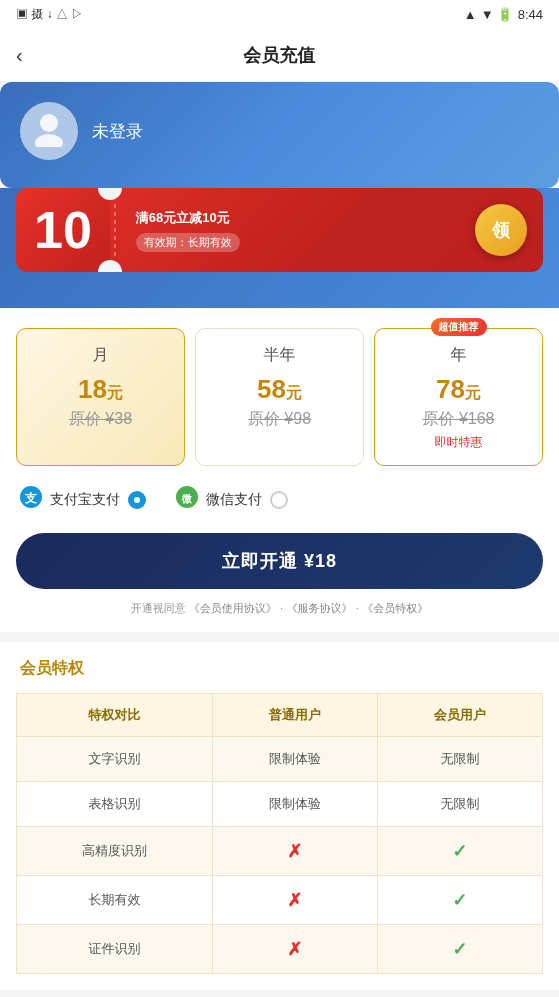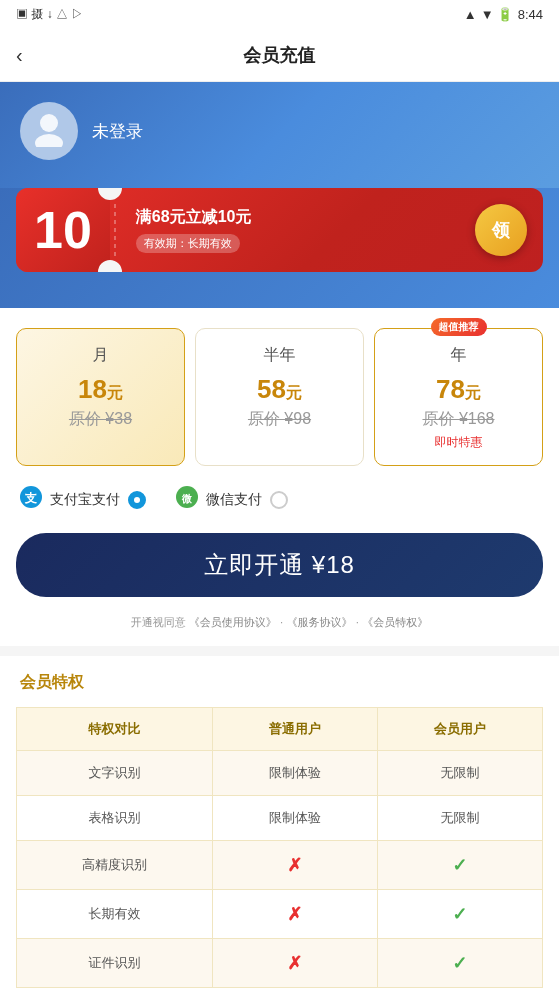--- a/index.html
+++ b/index.html
@@ -60,20 +60,21 @@
       color: #222;
     }
 
     
     .user-section {
       background: linear-gradient(135deg, #3a6dbb 0%, #4a8cdd 50%, #5b9de0 100%);
       padding: 20px 20px 28px;
       display: flex;
       align-items: center;
       gap: 14px;
+      border-radius: 12px;
     }
     .avatar-wrap {
       width: 58px;
       height: 58px;
       border-radius: 50%;
       background: #b0c8e8;
       display: flex;
       align-items: center;
       justify-content: center;
       overflow: hidden;
@@ -139,21 +140,21 @@
       width: 24px;
       height: 24px;
       border-radius: 50%;
       background: #f5f5f5;
     }
     .coupon-middle {
       flex: 1;
       padding: 12px 16px;
     }
     .coupon-title {
-      font-size: 16px;
+      font-size: 13px;
       font-weight: 700;
       color: #fff;
       margin-bottom: 6px;
     }
     .coupon-validity {
       display: inline-block;
       background: rgba(255,255,255,0.25);
       color: #fff;
       font-size: 11px;
       padding: 2px 8px;
@@ -288,27 +289,27 @@
       border-radius: 50%;
       background: #fff;
     }
 
     
     .cta-btn {
       width: 100%;
       padding: 16px;
       background: linear-gradient(135deg, #1a2a5e 0%, #1e3a6e 100%);
       color: #fff;
-      font-size: 24px;
-      font-weight: 400;
+      font-size: 18px;
+      font-weight: 700;
       border: none;
       border-radius: 30px;
       cursor: pointer;
       letter-spacing: 1px;
-      margin-bottom: 18px;
+      margin-bottom: 12px;
     }
     .agreement-text {
       text-align: center;
       font-size: 11px;
       color: #999;
       margin-bottom: 0;
     }
     .agreement-text a {
       color: #888;
       text-decoration: none;

